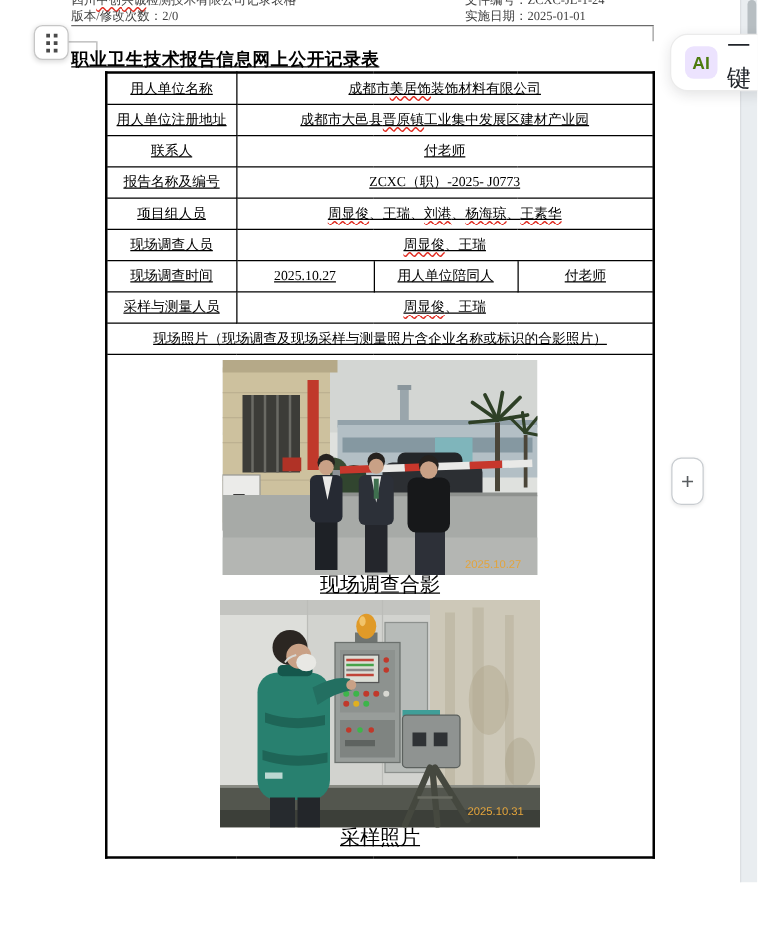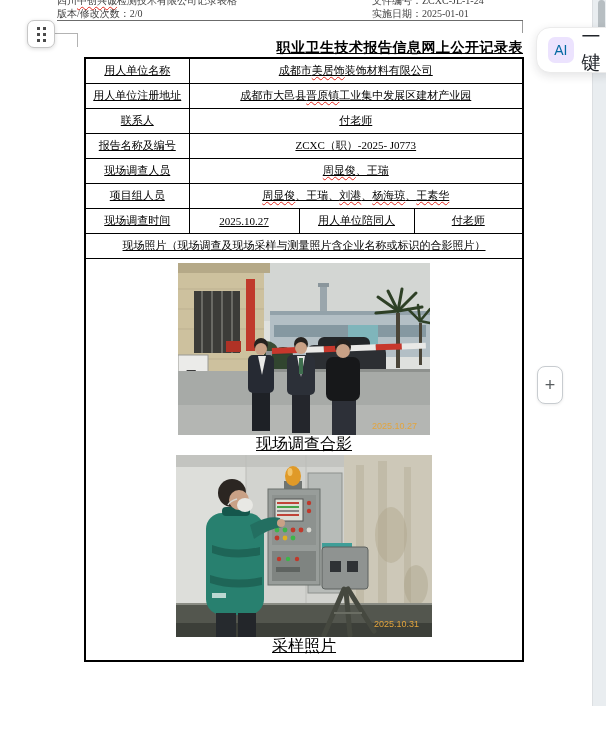--- a/index.html
+++ b/index.html
@@ -22,21 +22,21 @@
   #drag-handle {
     position:absolute; left:27px; top:20px; width:28px; height:28px;
     background:#fff; border:1px solid #c6c6c6; border-radius:7px;
     box-shadow:0 1px 4px rgba(0,0,0,.14);
     display:flex; align-items:center; justify-content:center; cursor:grab;
   }
   #drag-handle .dots { display:grid; grid-template-columns:3px 3px; grid-template-rows:3px 3px 3px; gap:3px; }
   #drag-handle .dots i { background:#4a4a4a; width:3px; height:3px; display:block; }
   
   #doc-title {
-    position:absolute; left:57px; top:39px; width:466px; text-align:right;
+    position:absolute; left:57px; top:39px; width:466px; text-align:left;
     font-weight:bold; font-size:14px; text-decoration:underline; letter-spacing:.5px;
   }
   
   #form-table {
     position:absolute; left:84px; top:57px; width:438px;
     border-collapse:collapse; table-layout:fixed; border:2px solid #000;
     font-size:11px;
   }
   #form-table td {
     border:1px solid #000; height:25px; text-align:center; vertical-align:middle;
@@ -49,22 +49,22 @@
   .photo-caption { font-size:16px; line-height:17px; }
   
   #ai-pill {
     position:absolute; left:536px; top:27px; width:84px; height:46px;
     background:#fff; border:1px solid #ebebeb; border-radius:14px;
     box-shadow:0 3px 10px rgba(31,35,41,.12);
     display:flex; align-items:center; padding-left:11px; gap:8px;
     font-family:"Liberation Sans","DejaVu Sans",sans-serif; cursor:pointer;
   }
   #ai-badge {
-    width:26px; height:26px; border-radius:7px; background:#ece3fe; color:#0369a1;
-    font-weight:normal; font-size:14px; display:flex; align-items:center; justify-content:center;
+    width:26px; height:26px; border-radius:7px; background:#ece3fe; color:#4d7c0f;
+    font-weight:bold; font-size:14px; display:flex; align-items:center; justify-content:center;
   }
   #ai-label { font-size:19px; color:#20242a; }
   
   .ui-btn {
     position:absolute; background:#fff; border:1px solid #c8ccd0; border-radius:8px;
     box-shadow:0 1px 3px rgba(0,0,0,.08); display:flex; align-items:center; justify-content:center;
     color:#585c5f; font-family:"Liberation Sans","DejaVu Sans",sans-serif; cursor:pointer;
   }
   #side-add-btn { left:537px; top:366px; width:26px; height:38px; font-size:18px; }
   #bottom-add-btn { left:276px; top:731px; width:35px; height:26px; font-size:17px; }
@@ -128,32 +128,36 @@
     </tr>
     <tr>
       <td>联系人</td>
       <td colspan="3"><span>付老师</span></td>
     </tr>
     <tr>
       <td>报告名称及编号</td>
       <td colspan="3"><span>ZCXC（职）-2025- J0773</span></td>
     </tr>
     <tr>
+      <td>项目组人员</td>
+      <td colspan="3"><span class="sq">周显俊</span><span>、王瑞、</span><span class="sq">刘港</span><span>、</span><span class="sq">杨海琼</span><span>、</span><span class="sq">王素华</span></td>
+    </tr>
+    <tr>
       <td>现场调查人员</td>
       <td colspan="3"><span class="sq">周显俊</span><span>、王瑞</span></td>
-    </tr>
-    <tr>
-      <td>项目组人员</td>
-      <td colspan="3"><span class="sq">周显俊</span><span>、王瑞、</span><span class="sq">刘港</span><span>、</span><span class="sq">杨海琼</span><span>、</span><span class="sq">王素华</span></td>
     </tr>
     <tr>
       <td>现场调查时间</td>
       <td>2025.10.27</td>
       <td>用人单位陪同人</td>
       <td>付老师</td>
+    </tr>
+    <tr>
+      <td>采样与测量人员</td>
+      <td colspan="3"><span class="sq">周显俊</span><span>、王瑞</span></td>
     </tr>
     <tr>
       <td colspan="4">现场照片（现场调查及现场采样与测量照片含企业名称或标识的合影照片）</td>
     </tr>
     <tr>
       <td colspan="4" class="photo-cell">
         <div class="photo-stack">
 
           <svg class="photo-frame" width="252" height="172" viewBox="0 0 252 172">
             <rect width="252" height="60" fill="#d3d6d3"></rect>

